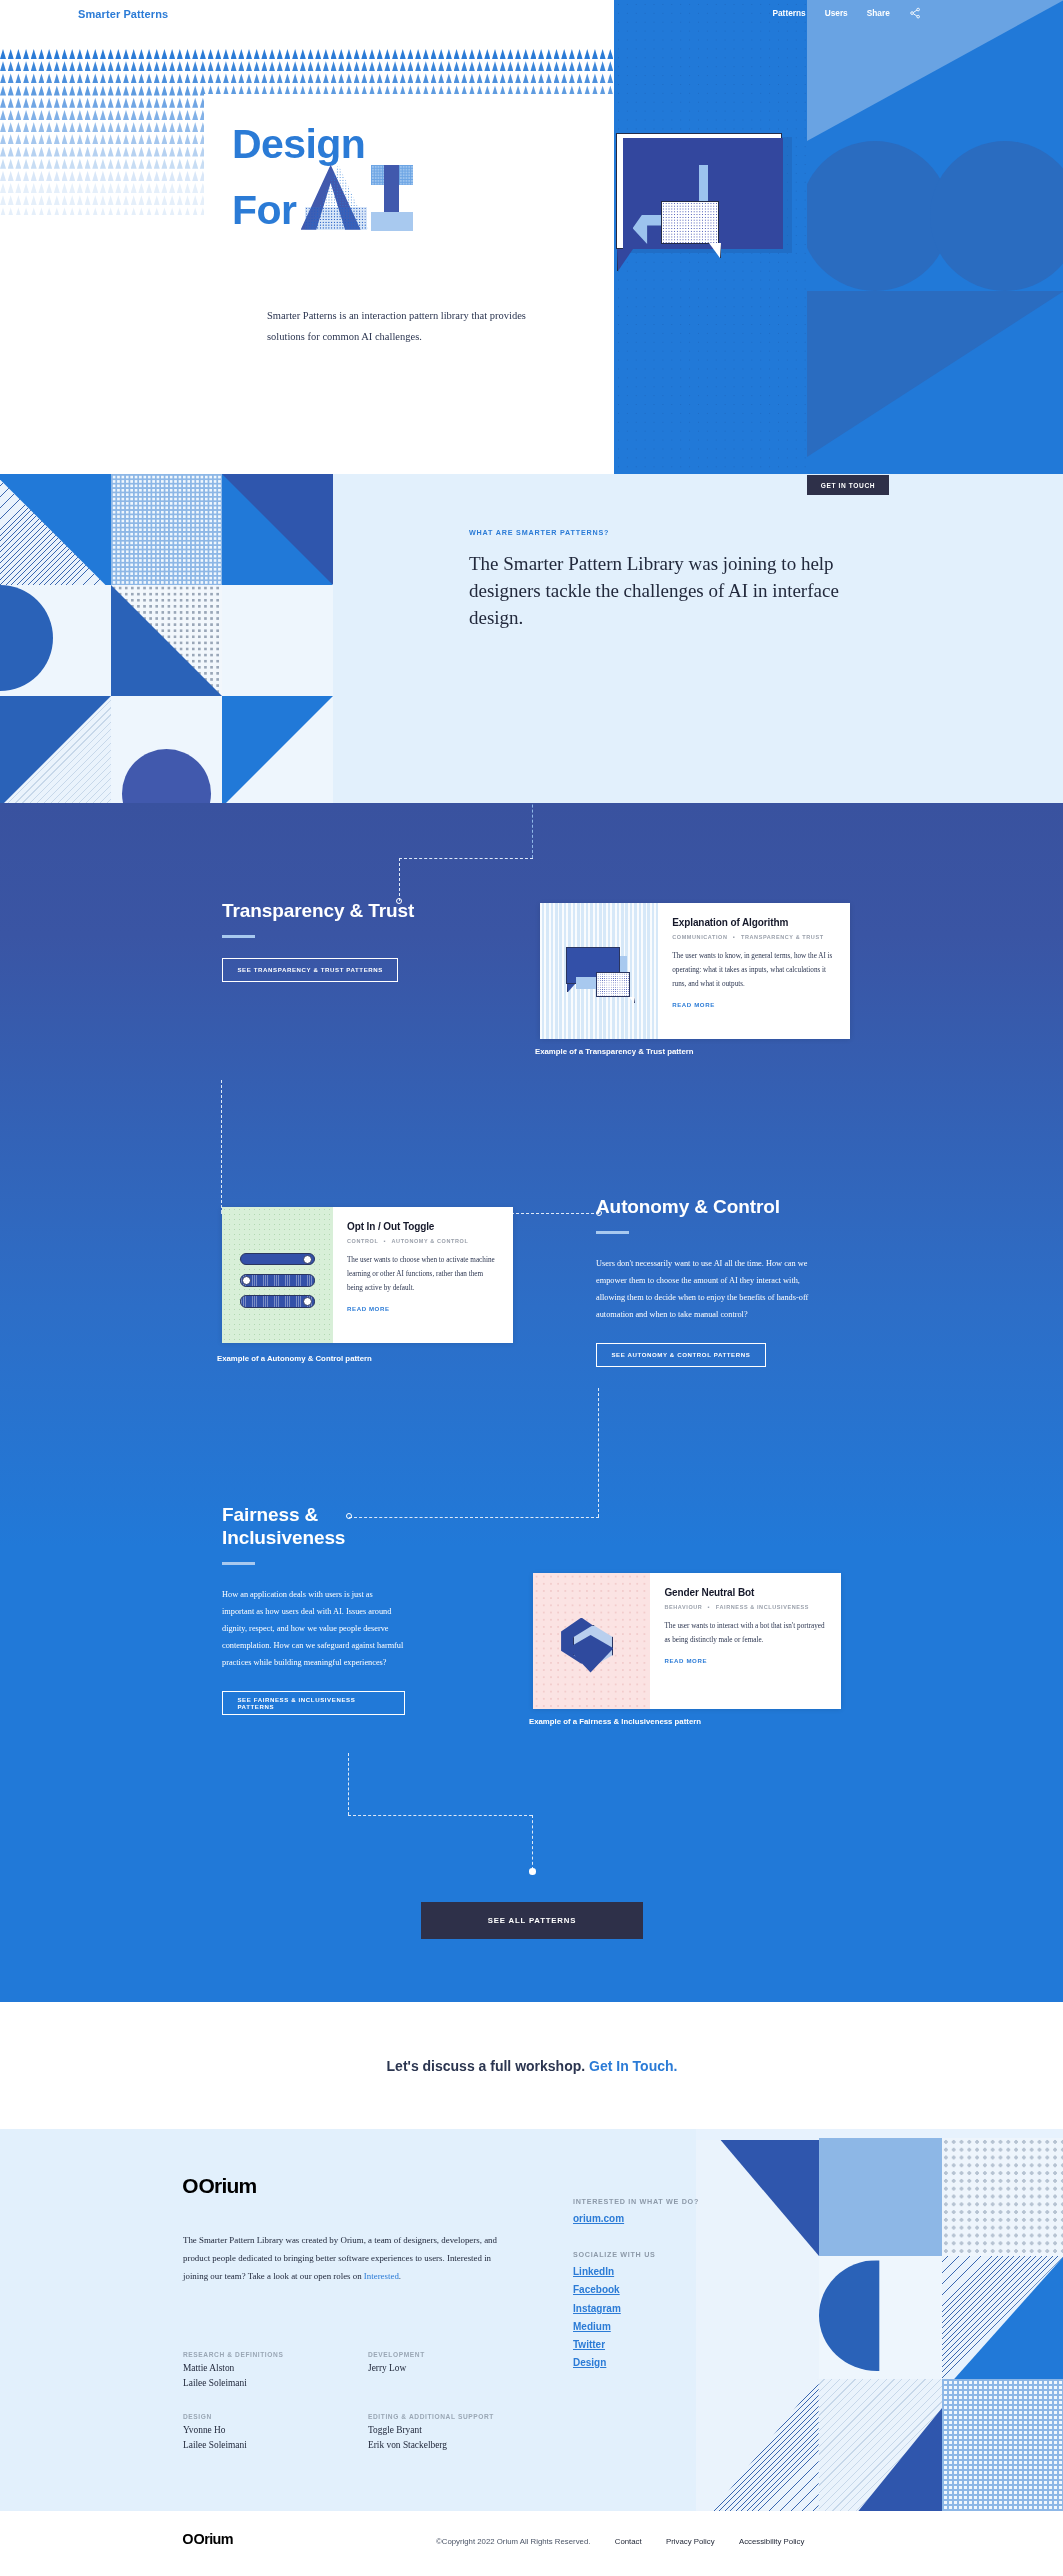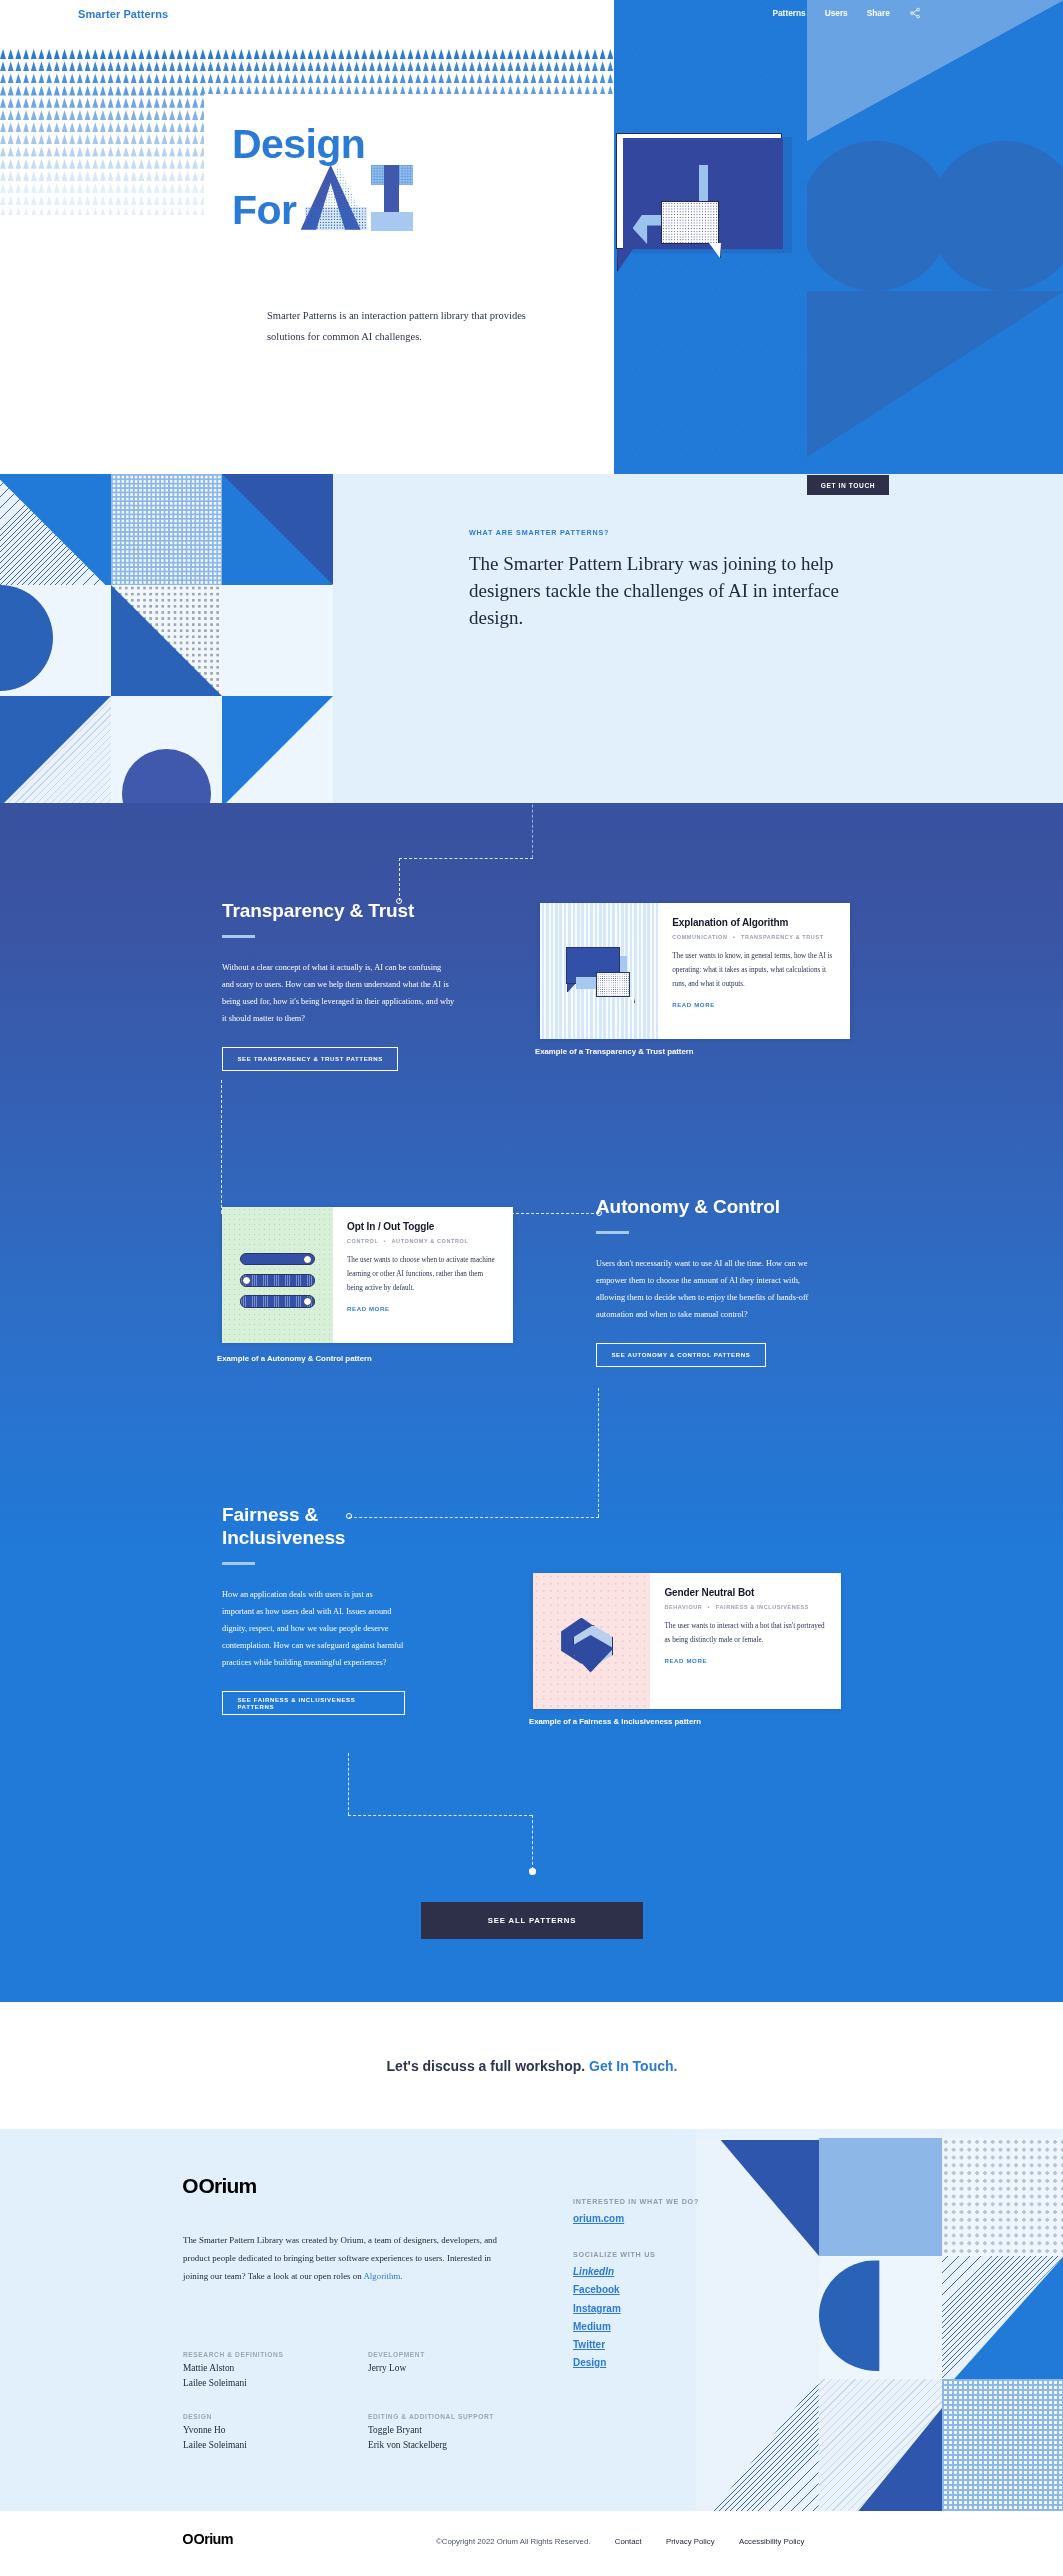--- a/index.html
+++ b/index.html
@@ -1567,21 +1567,20 @@
     <div class="conn" style="left:532px;top:-64px;">
       <div class="v" style="left:0;top:0;height:119px;"></div>
       <div class="h" style="left:-133px;top:119px;width:134px;"></div>
       <div class="v" style="left:-133px;top:119px;height:43px;border-color:#dfeaf8;"></div>
       <div class="dot-hollow" style="left:-136px;top:159px;"></div>
     </div>
 
     <div class="sec" style="left:222px;top:97px;width:233px;">
       <h3 class="sec-h">Transparency &amp; Trust</h3>
       <div class="sec-rule"></div>
-      <p class="sec-p">Without a clear concept of what it actually is, AI can be confusing and scary to users. How can we help them understand what the AI is being used for, how it's being leveraged in their applications, and why it should matter to them?</p>
       <div class="ghost-btn">SEE TRANSPARENCY &amp; TRUST PATTERNS</div>
     </div>
 
     <div class="card" style="left:540px;top:100px;width:310px;height:136px;">
       <div class="card-media media-wave">
         <div class="ill-bubbles">
           <div class="ib1"></div>
             <div class="ib1t"></div>
           <div class="ib-bar"></div>
             <div class="ib-arrow"></div>
@@ -1714,21 +1713,21 @@
       <div class="fa-cell fa-diag" style="left:123px;top:250px;width:123px;height:132px;"></div>
       <div class="fa-cell" style="left:123px;top:250px;width:123px;height:132px;background:#2f56ad;clip-path:polygon(100% 22%,100% 100%,32% 100%);"></div>
       <div class="fa-cell fa-sq" style="left:246px;top:250px;width:122px;height:132px;"></div>
     </div>
 
     <div style="position:absolute;left:183px;top:45px;">
       <span class="orium-logo"><span class="o">O</span><span>Orium</span></span>
     </div>
 
     <div class="foot-para" style="position:absolute;left:183px;top:83px;">
-      <span>The Smarter Pattern Library was created by Orium, a team of designers, developers, and product people dedicated to bringing better software experiences to users. Interested in joining our team? Take a look at our open roles on </span><a href="#">Algorithm</a><span>.</span>
+      <span>The Smarter Pattern Library was created by Orium, a team of designers, developers, and product people dedicated to bringing better software experiences to users. Interested in joining our team? Take a look at our open roles on </span><a href="#">Interested</a><span>.</span>
     </div>
 
     <div style="position:absolute;left:183px;top:222px;">
       <div class="cred-label">RESEARCH &amp; DEFINITIONS</div>
       <div class="cred-name">Mattie Alston</div>
       <div class="cred-name">Lailee Soleimani</div>
     </div>
     <div style="position:absolute;left:368px;top:222px;">
       <div class="cred-label">DEVELOPMENT</div>
       <div class="cred-name">Jerry Low</div>
@@ -1743,21 +1742,21 @@
       <div class="cred-name">Toggle Bryant</div>
       <div class="cred-name">Erik von Stackelberg</div>
     </div>
 
     <div style="position:absolute;left:573px;top:68px;">
       <div class="foot-col-label">INTERESTED IN WHAT WE DO?</div>
       <a href="#" class="foot-link" style="display:block;">orium.com</a>
     </div>
     <div style="position:absolute;left:573px;top:121px;">
       <div class="foot-col-label">SOCIALIZE WITH US</div>
-      <a href="#" class="foot-link" style="display:block;font-style:italic;">LinkedIn</a>
+      <a href="#" class="foot-link" style="display:block;">LinkedIn</a>
       <a href="#" class="foot-link" style="display:block;">Facebook</a>
       <a href="#" class="foot-link" style="display:block;">Instagram</a>
       <a href="#" class="foot-link" style="display:block;">Medium</a>
       <a href="#" class="foot-link" style="display:block;">Twitter</a>
       <a href="#" class="foot-link" style="display:block;">Design</a>
     </div>
   </section>
 
   <section class="bottombar">
     <div class="bb-logo">

